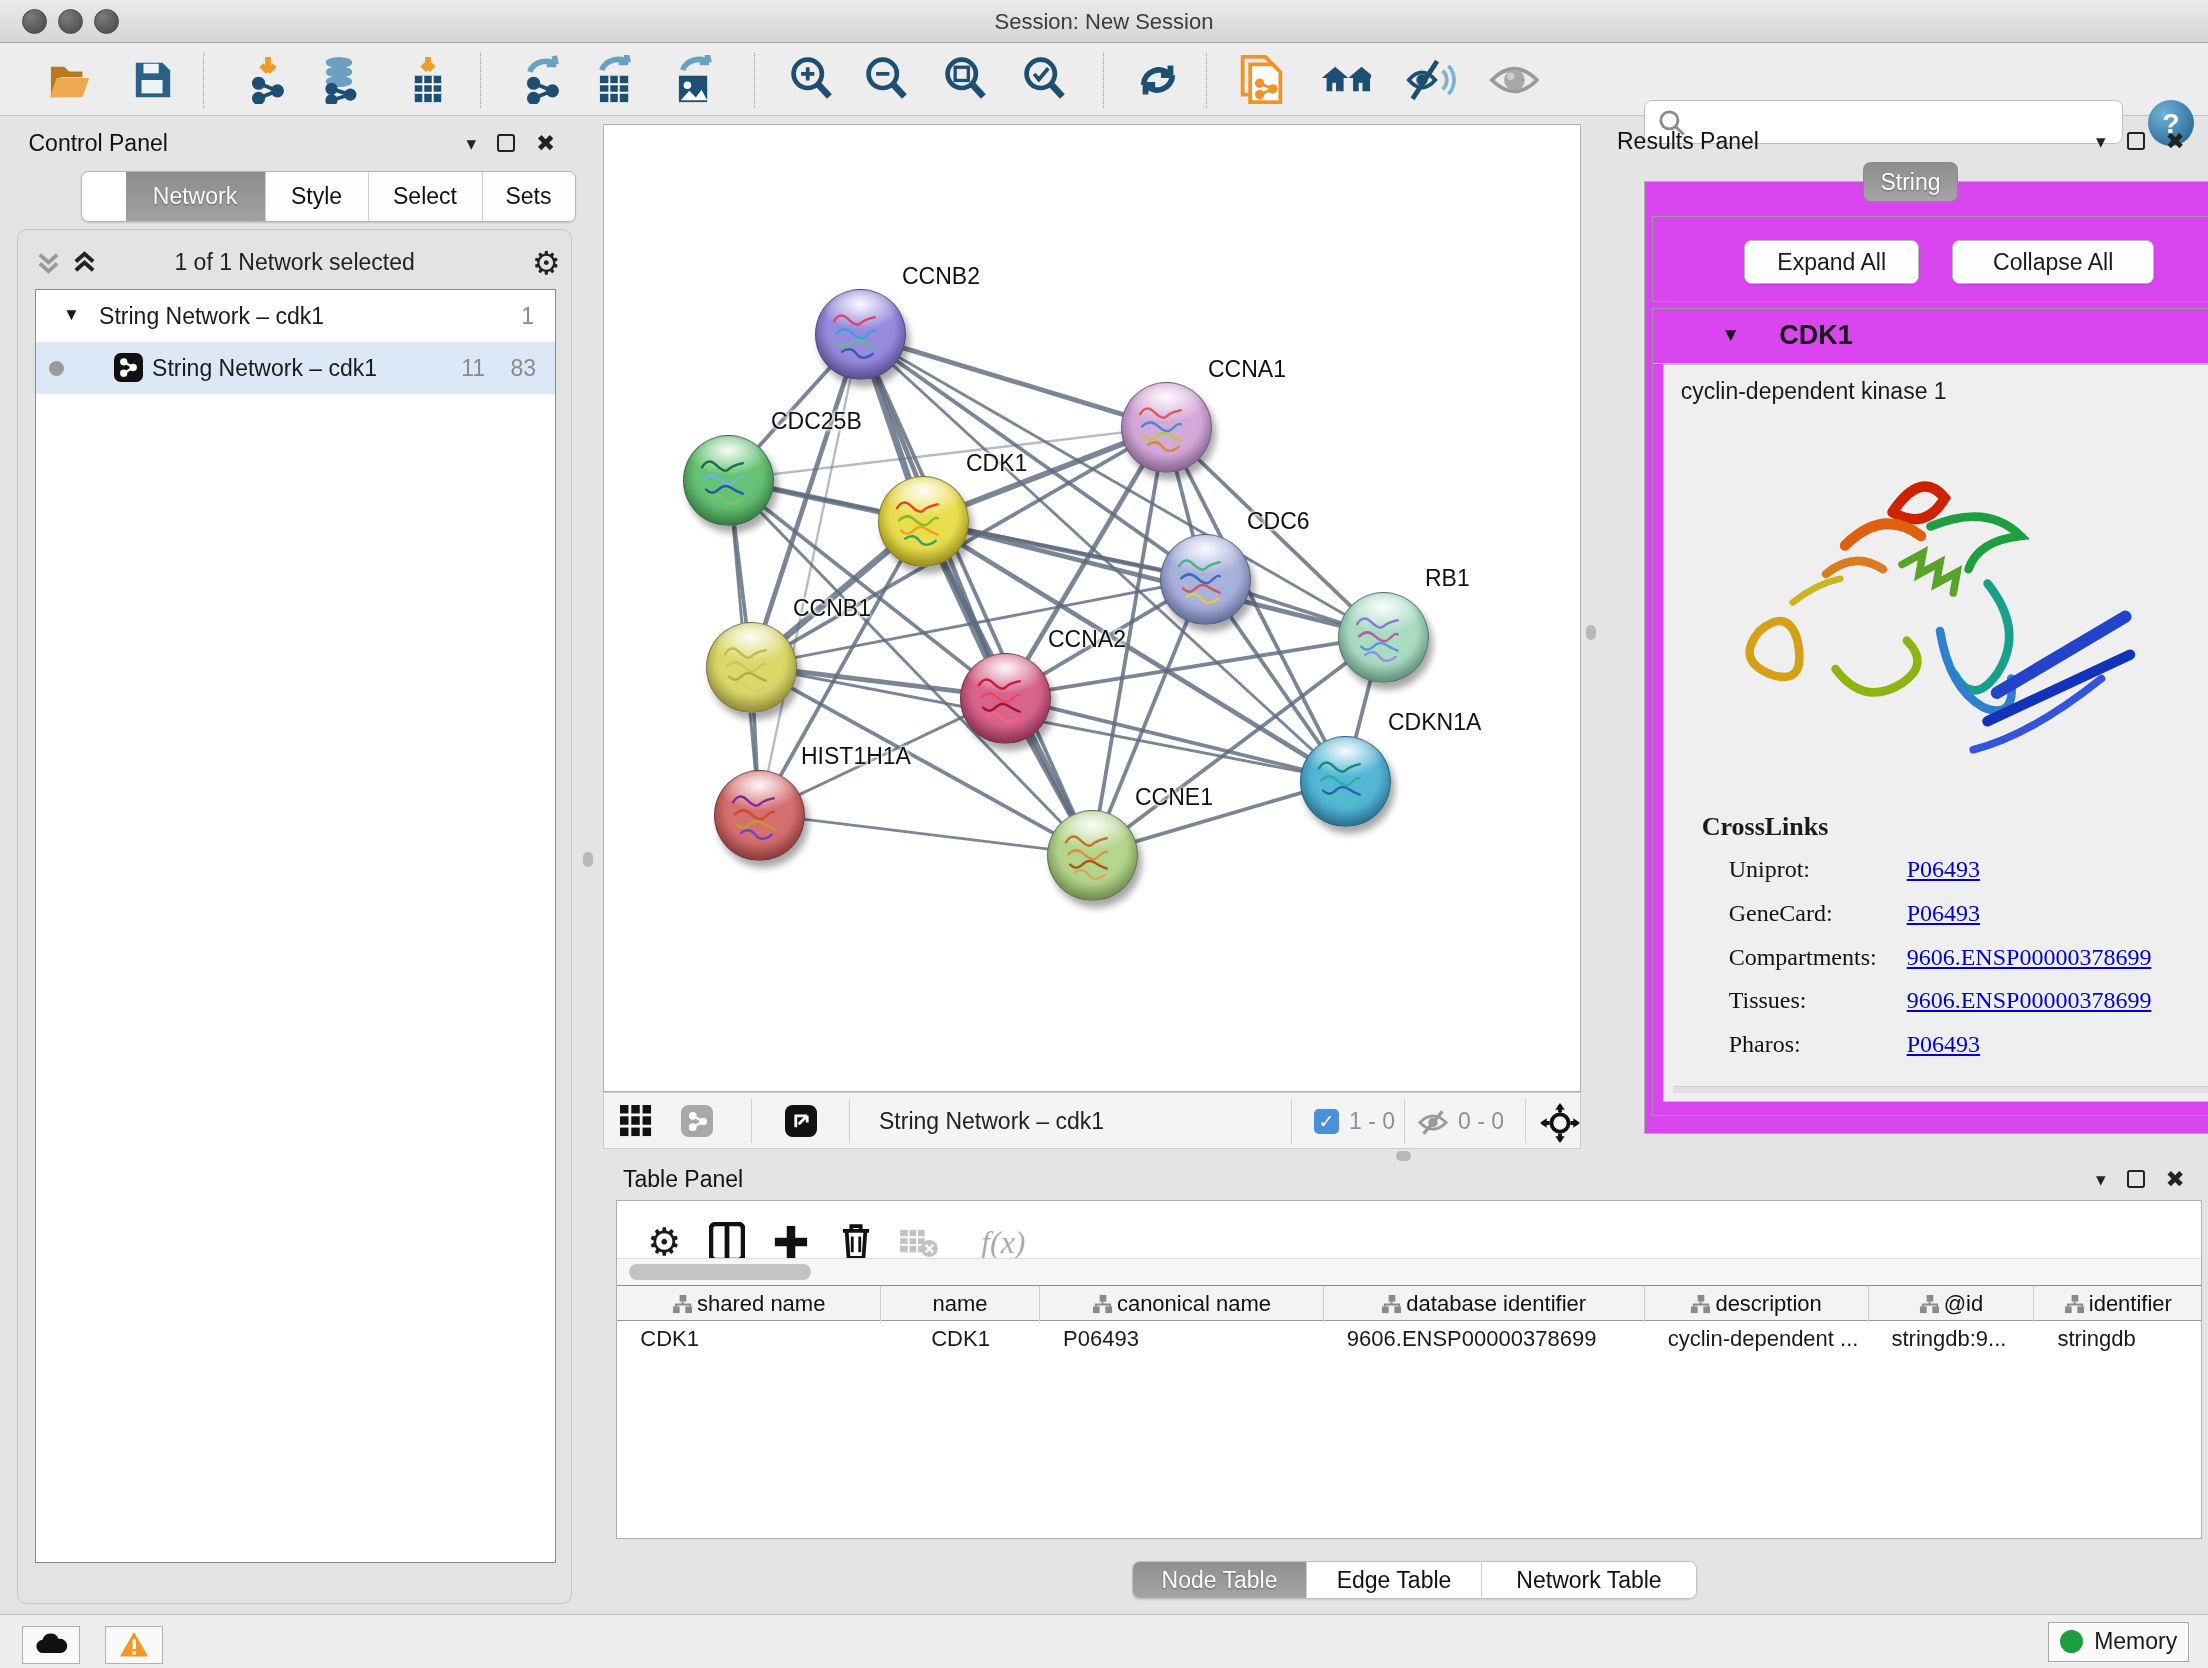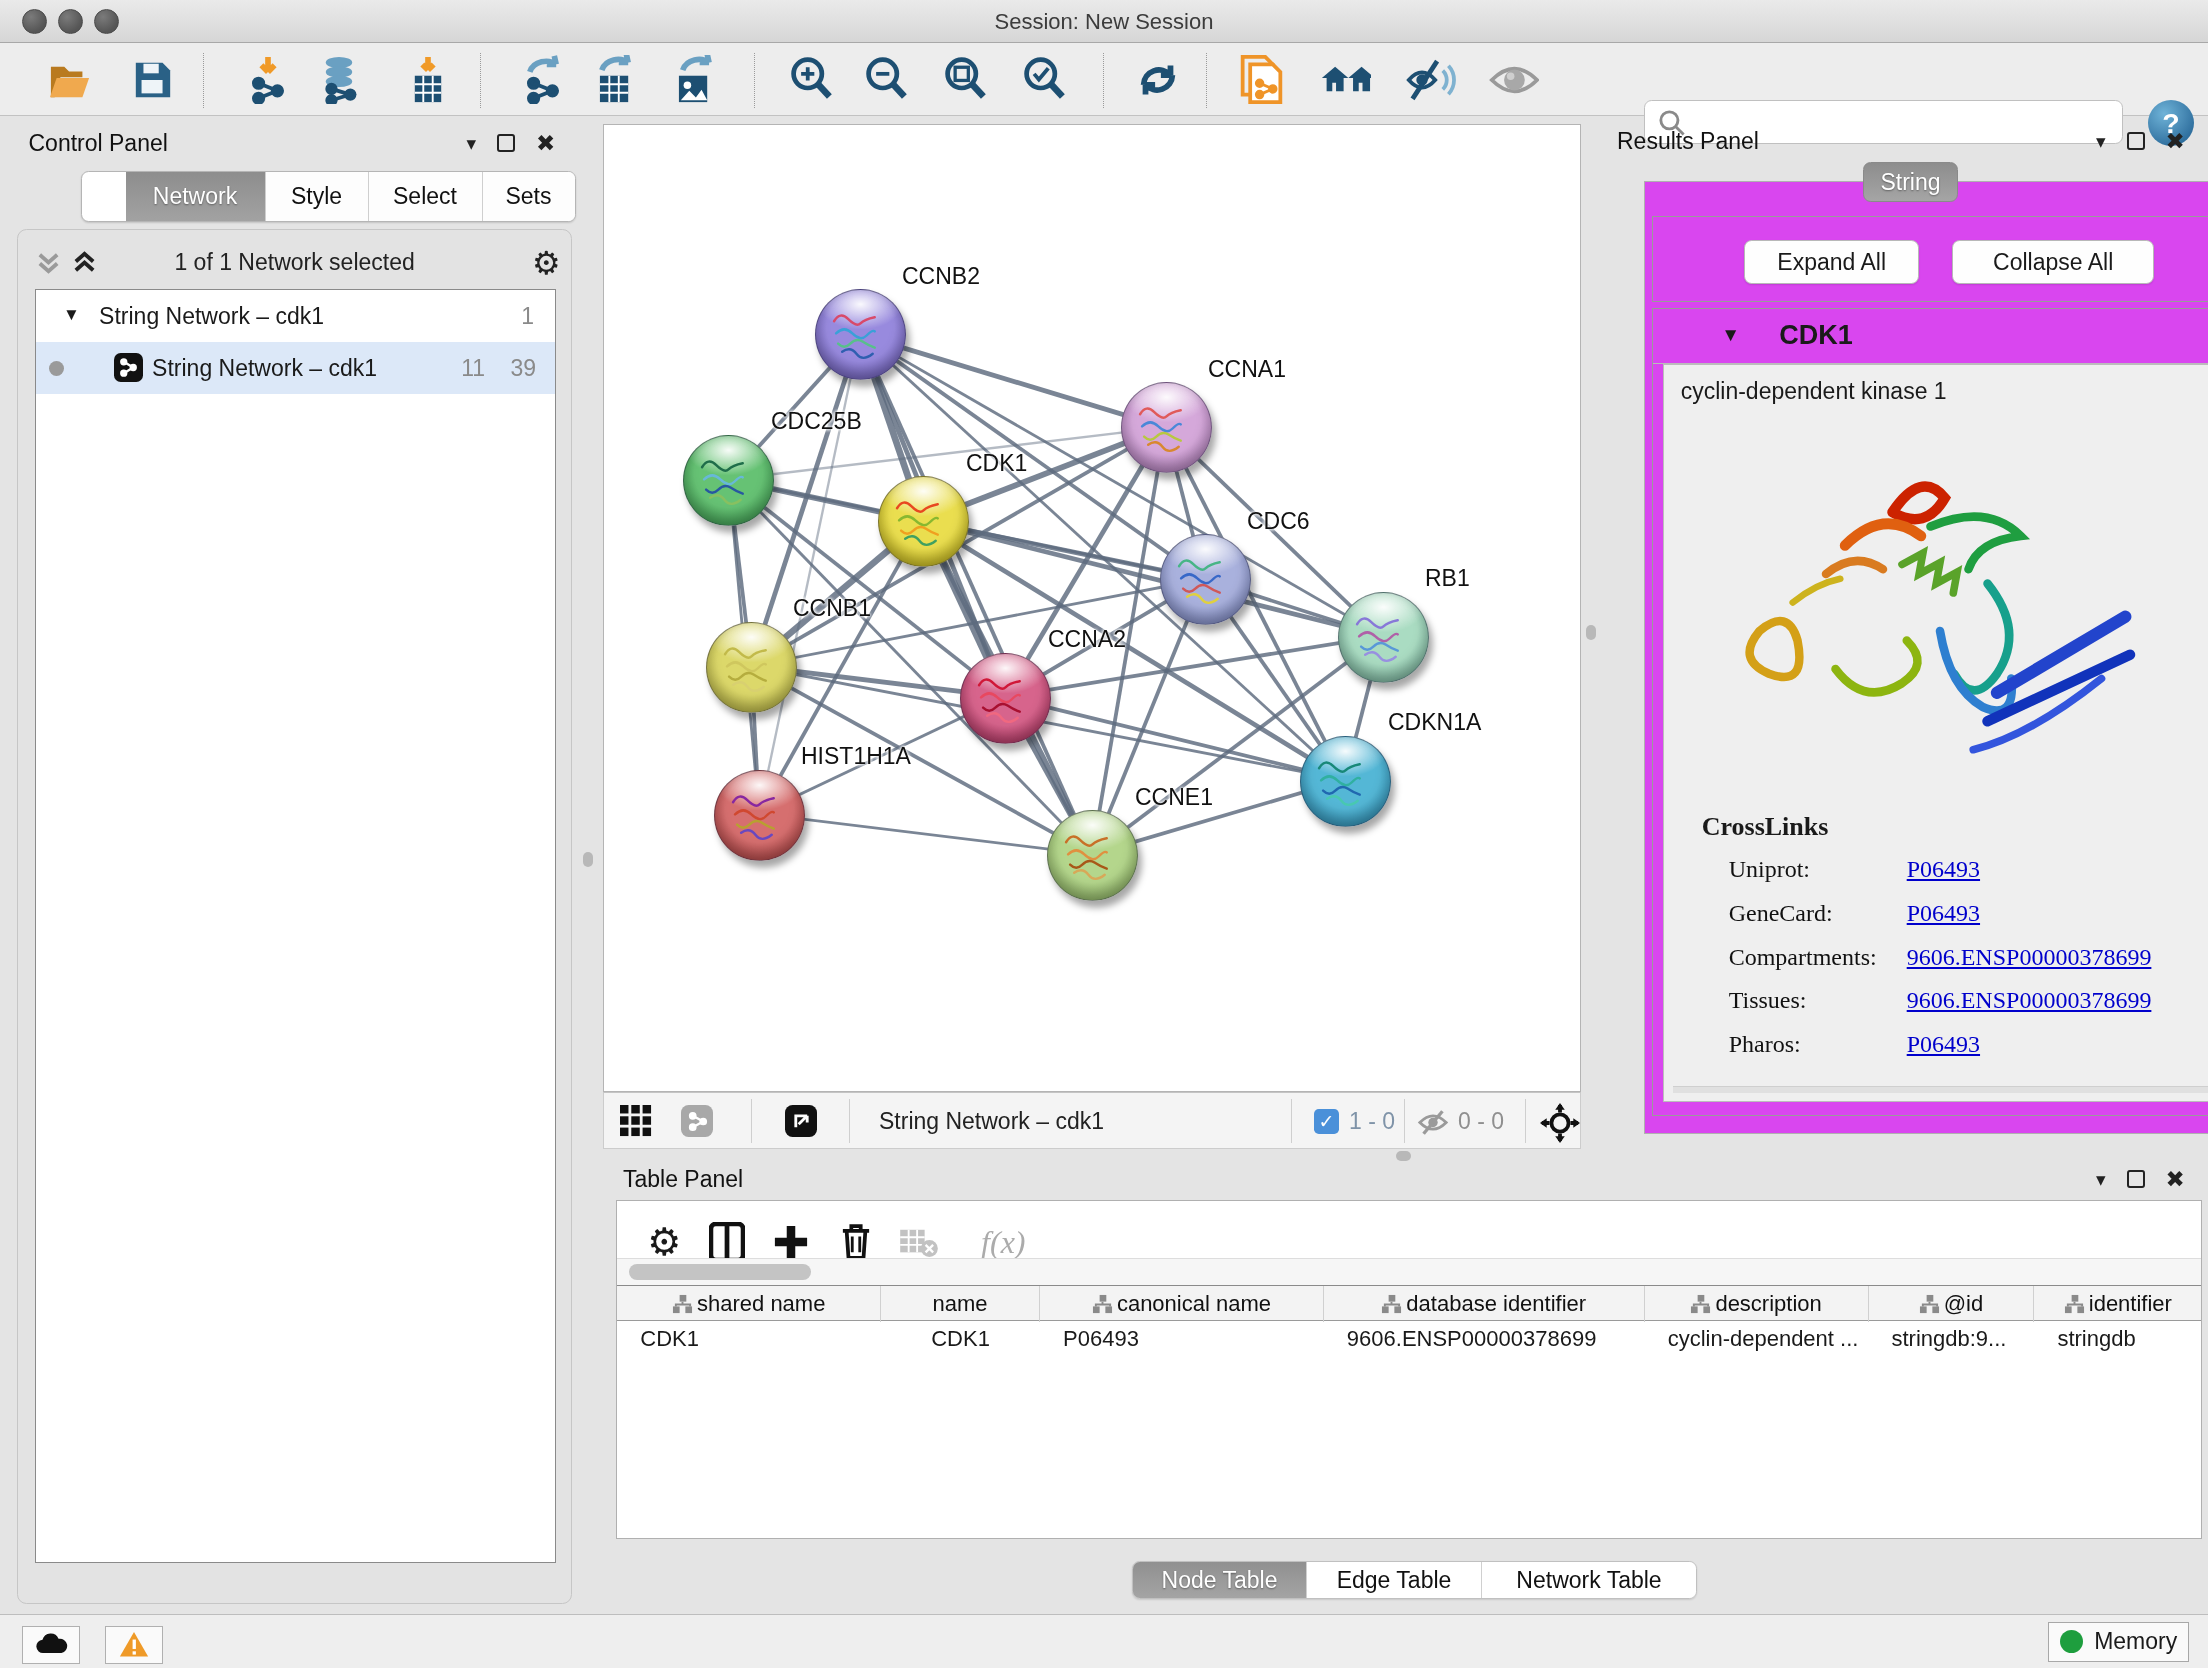--- a/index.html
+++ b/index.html
@@ -361,21 +361,21 @@
               <g stroke="#fff" stroke-width="2.5" fill="#fff">
                 <circle cx="5" cy="4" r="2.6"></circle>
                 <circle cx="15" cy="10" r="2.6"></circle>
                 <circle cx="5" cy="16" r="2.6"></circle>
                 <path d="M5 4l10 6-10 6" fill="none"></path>
               </g>
             </svg>
         </span>
         <span class="lbl" style="left:116px">String Network – cdk1</span>
         <span class="tree-num" style="right:70px">11</span>
-        <span class="tree-num" style="right:19px">39</span>
+        <span class="tree-num" style="right:19px">83</span>
       </div>
     </div>
   </div>
 </div>
 
 <div id="net-canvas">
   <svg id="edges-svg" viewBox="0 0 1028 1018" preserveAspectRatio="none">
       <line x1="336.156" y1="417.38" x2="269.336" y2="220.906" stroke="#5d6b7e" stroke-width="7" opacity="0.82"></line>
       <line x1="336.156" y1="417.38" x2="591.0999999999999" y2="318.634" stroke="#5d6b7e" stroke-width="6" opacity="0.82"></line>
       <line x1="336.156" y1="417.38" x2="131.584" y2="373.60600000000005" stroke="#5d6b7e" stroke-width="6" opacity="0.82"></line>

